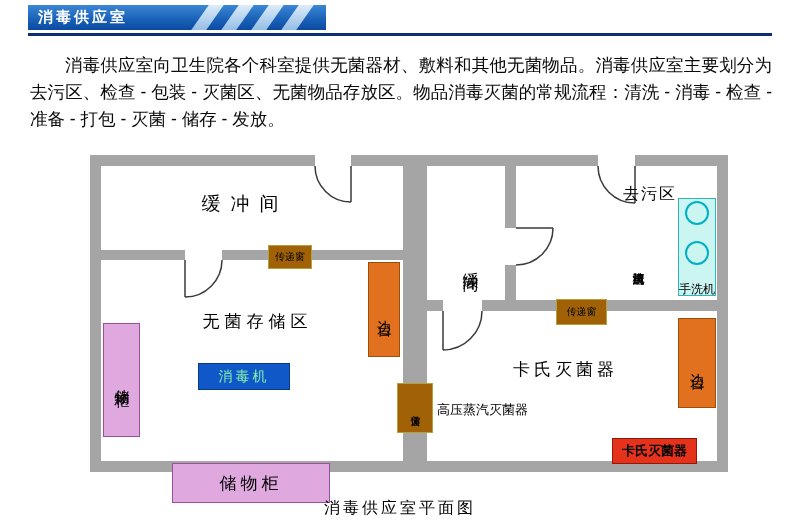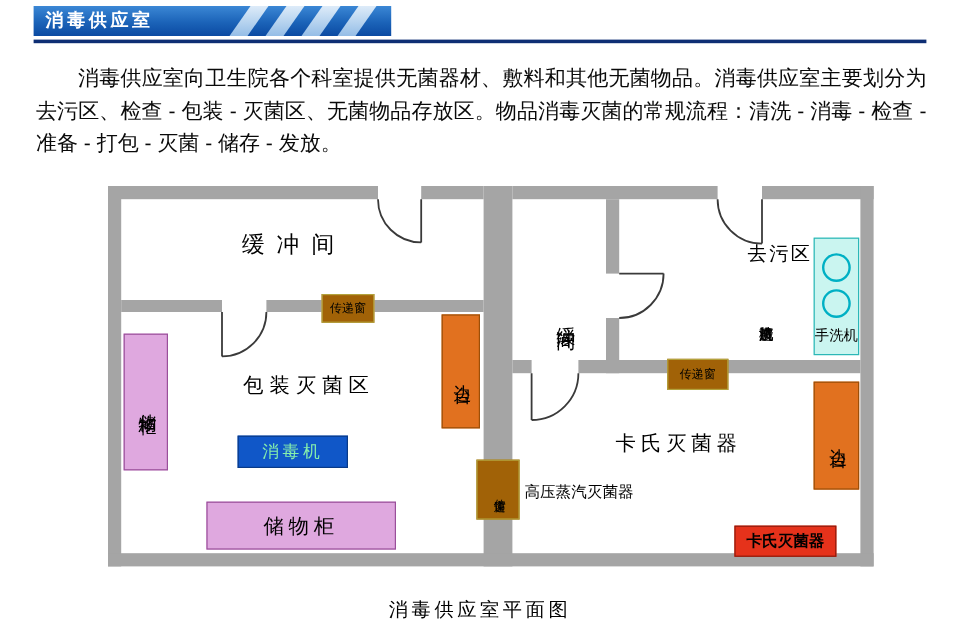--- a/index.html
+++ b/index.html
@@ -23,32 +23,32 @@
            font-size:17.5px; line-height:27px; text-align:justify; text-indent:2em; color:#0a0a0a; }
 
   
   .plan { position:absolute; left:85px; top:150px; width:650px; height:332px; }
   .plan svg { position:absolute; left:0; top:0; }
   .wall { fill:#a5a5a5; }
   .door { fill:none; stroke:#3a3a3a; stroke-width:1.5; }
 
   .box { position:absolute; display:flex; align-items:center; justify-content:center;
          border:1px solid rgba(0,0,0,.45); font-size:14px; color:#000; text-align:center; }
-  .plum   { background:#dfa8df; border-color:#9a4f9a; }
+  .plum   { background:#dfa8df; border-color:#9a4f9a;margin-top:45px; }
   .orange { background:#e1711f; border-color:#9c4f08; }
   .yellow { background:#a16207; border-color:#b3a23c; z-index:3; }
   .blue   { background:#1057c8; border-color:#093a88; color:#86efac; }
   .cyan   { background:#caf5f0; border-color:#2bb7b7; }
   .red    { background:#e5321b; border-color:#8f1a0c; font-weight:bold; }
   .vtext  { writing-mode:vertical-rl; text-orientation:upright; letter-spacing:2px; }
 
   .rlabel { position:absolute; display:flex; align-items:center; justify-content:center; color:#000; }
 
   .hw-circle { width:24px; height:24px; border-radius:50%; border:2px solid #00b0c4; background:transparent; }
-  .hw-stack { display:flex; flex-direction:column; align-items:center; gap:6px; padding-top:4px; }
+  .hw-stack { display:flex; flex-direction:column; align-items:center; gap:16px; padding-top:4px; }
 
   
   .caption { position:absolute; left:0; top:498px; width:800px; text-align:center;
              font-size:16px; letter-spacing:3px; color:#000; }
 </style>
 </head>
 <body>
 
 <div class="page">
 
@@ -93,28 +93,28 @@
         <path class="door" d="M137,110 A37,37 0 0 1 100,147 M100,110 L100,147"></path>
         <path class="door" d="M513,16 A37,37 0 0 0 550,53 M550,16 L550,53"></path>
         <path class="door" d="M431,115 A37,37 0 0 0 468,78 M431,78 L468,78"></path>
         <path class="door" d="M397,161 A39,39 0 0 1 358,200 M358,161 L358,200"></path>
       </g>
     </svg>
 
     <div class="rlabel" style="left:90px;top:40px;width:140px;height:28px;font-size:19px;letter-spacing:10px;">缓冲间</div>
     <div class="box yellow" style="left:183px;top:95px;width:44px;height:24px;font-size:10px;">传递窗</div>
     <div class="box plum vtext" style="left:18px;top:128px;width:37px;height:114px;font-size:15px;">储物柜</div>
-    <div class="rlabel" style="left:95px;top:158px;width:155px;height:26px;font-size:17px;letter-spacing:5px;">包装灭菌区</div>
+    <div class="rlabel" style="left:95px;top:158px;width:155px;height:26px;font-size:17px;letter-spacing:5px;">无菌存储区</div>
     <div class="box blue" style="left:113px;top:213px;width:92px;height:27px;font-size:14px;letter-spacing:3px;">消毒机</div>
     <div class="box plum" style="left:87px;top:268px;width:158px;height:40px;font-size:17px;letter-spacing:4px;">储物柜</div>
     <div class="box orange vtext" style="left:283px;top:112px;width:32px;height:95px;font-size:15px;">边台</div>
     <div class="box yellow vtext" style="left:312px;top:233px;width:36px;height:50px;font-size:10px;letter-spacing:0;">传递窗</div>
 
     <div class="rlabel vtext" style="left:372px;top:72px;width:26px;height:80px;font-size:16px;">缓冲间</div>
-    <div class="rlabel" style="left:520px;top:50px;width:90px;height:24px;font-size:16px;letter-spacing:2px;">去污区</div>
+    <div class="rlabel" style="left:520px;top:32px;width:90px;height:24px;font-size:16px;letter-spacing:2px;">去污区</div>
     <div class="rlabel vtext" style="left:543px;top:74px;width:20px;height:78px;font-size:12px;letter-spacing:0;">超声波清洗机</div>
     <div class="box cyan" style="left:593px;top:48px;width:38px;height:98px;">
       <div class="hw-stack">
         <span class="hw-circle"></span>
         <span class="hw-circle"></span>
         <span style="font-size:12px;">手洗机</span>
       </div>
     </div>
     <div class="box yellow" style="left:471px;top:149px;width:51px;height:26px;font-size:10px;">传递窗</div>
     <div class="box orange vtext" style="left:593px;top:168px;width:38px;height:90px;font-size:15px;">边台</div>

